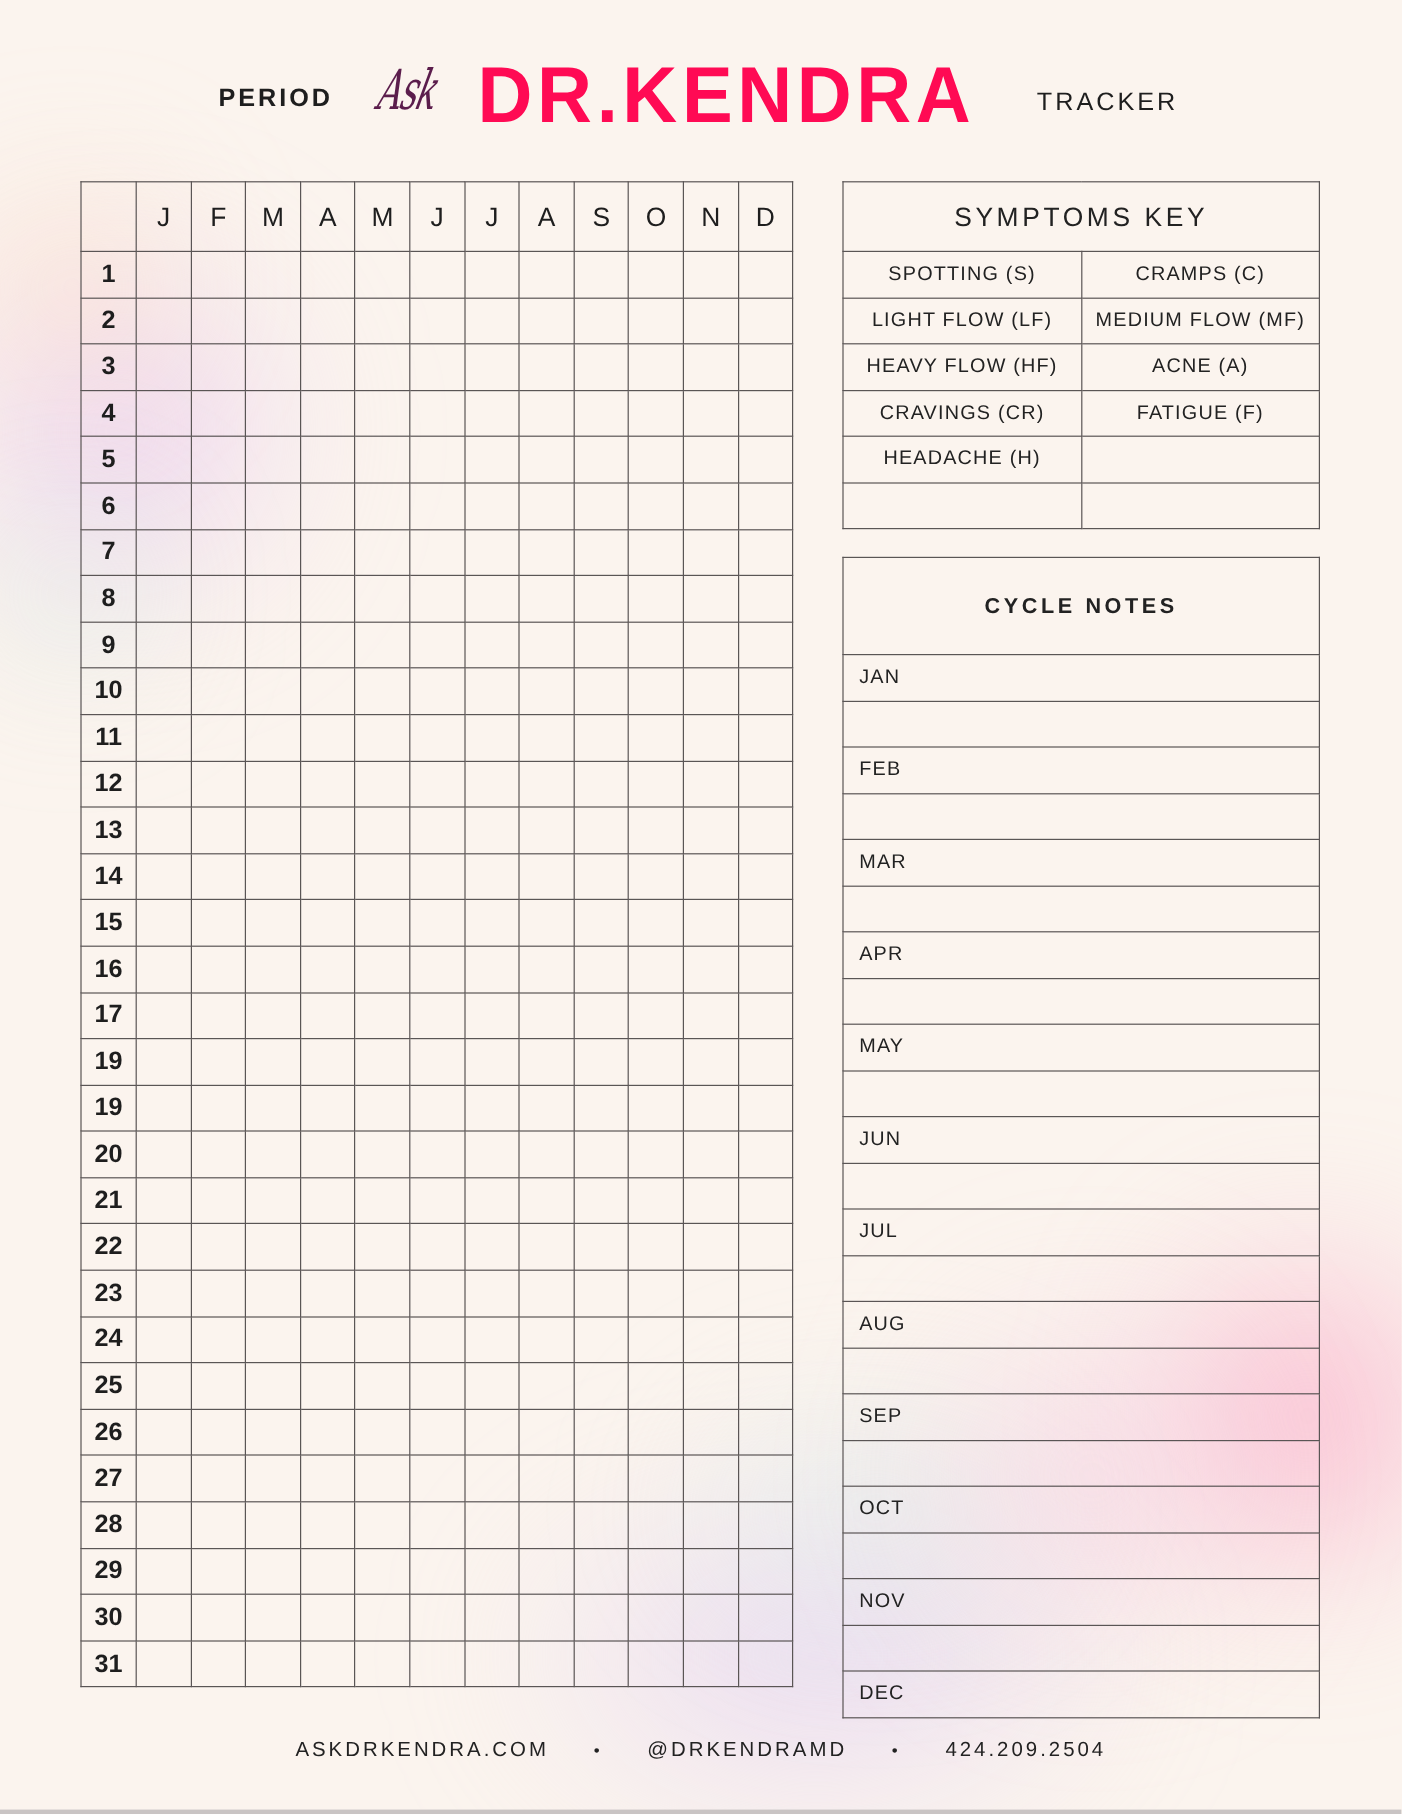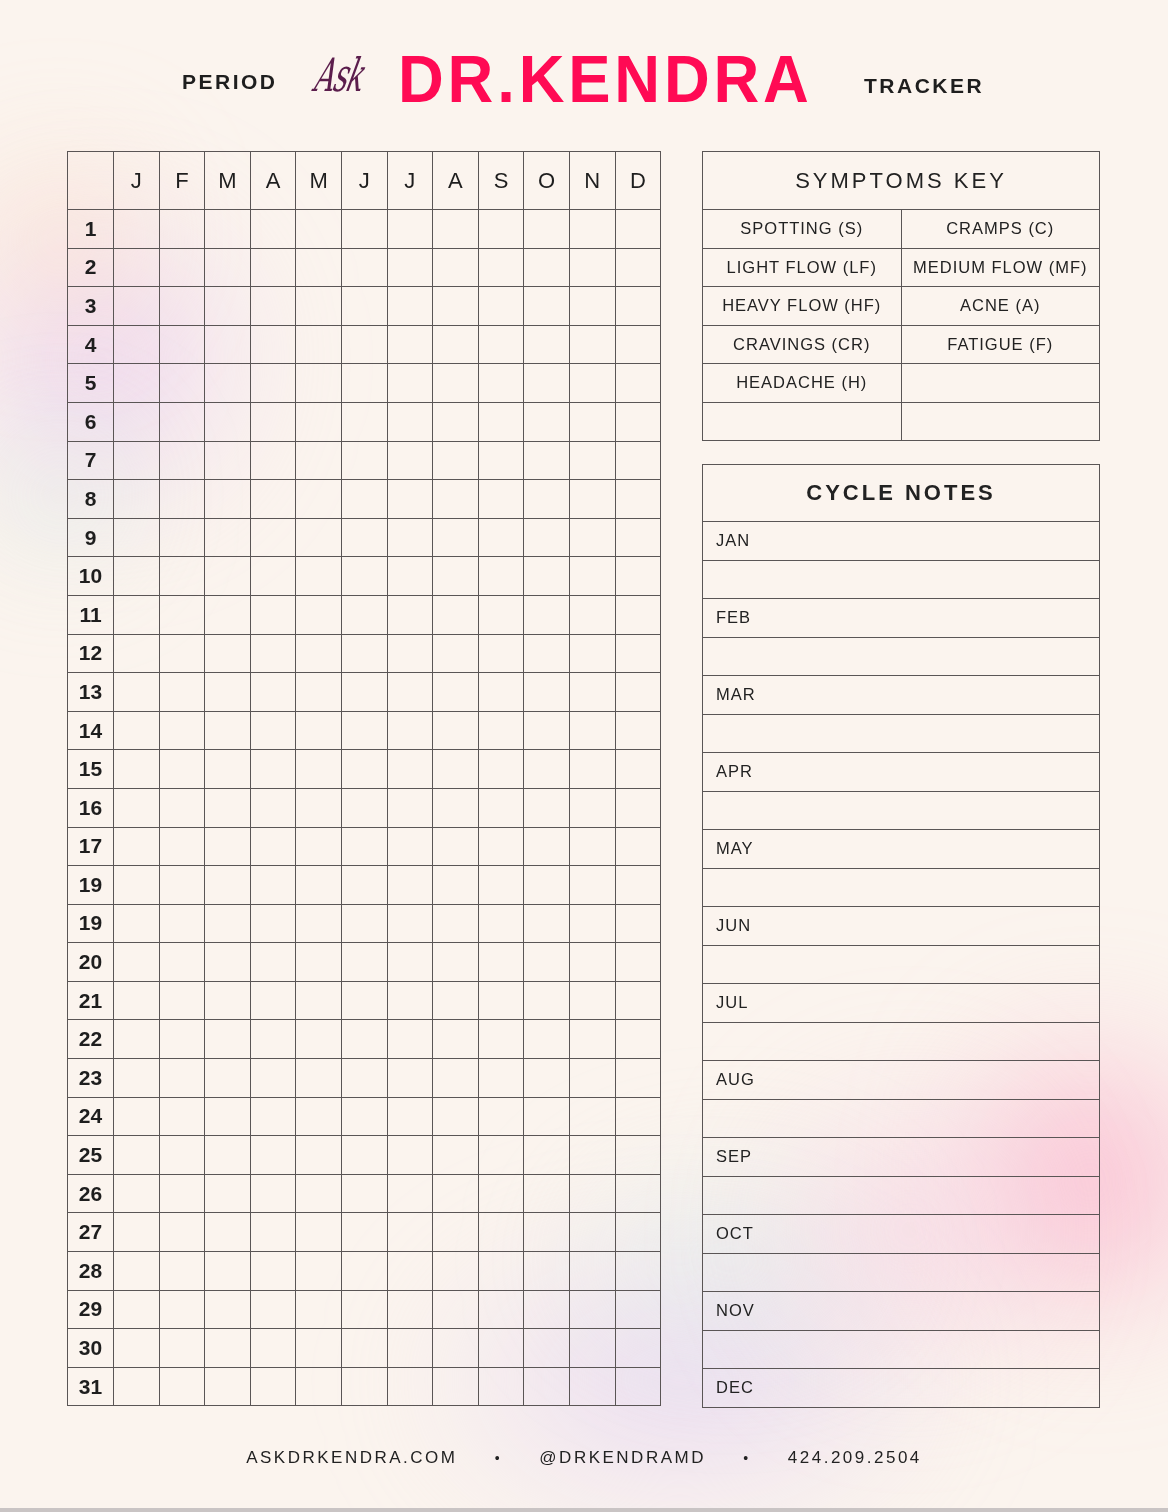--- a/index.html
+++ b/index.html
@@ -15,38 +15,38 @@
   .b3 { left:-30px; top:420px; width:180px; height:150px; background:radial-gradient(circle, rgba(200,235,225,0.6), rgba(200,235,225,0) 70%); }
   .b4 { left:960px; top:970px; width:260px; height:420px; background:radial-gradient(circle, rgba(250,170,200,0.85), rgba(250,170,200,0) 70%); }
   .b5 { left:400px; top:1220px; width:560px; height:320px; background:radial-gradient(ellipse, rgba(228,212,242,0.85), rgba(228,212,242,0) 70%); }
   .b6 { left:540px; top:1150px; width:380px; height:220px; background:radial-gradient(ellipse, rgba(215,235,235,0.6), rgba(215,235,235,0) 70%); }
   .b7 { left:740px; top:1060px; width:340px; height:340px; background:radial-gradient(circle, rgba(245,200,225,0.6), rgba(245,200,225,0) 70%); }
 
   .header { position:absolute; left:0; top:40px; width:1168px; height:90px; }
   .hdr-period { position:absolute; left:182px; top:30px; font-size:21px; font-weight:bold; letter-spacing:2.5px; color:#1e1e1e; }
   .hdr-ask { position:absolute; left:324px; top:8px; font-family:"DejaVu Serif", serif; font-style:italic; font-size:46px; color:#5b1d4c; transform:skewX(-14deg) scaleX(0.6); transform-origin:left top; letter-spacing:-2px; }
   .hdr-brand { position:absolute; left:398px; top:6px; font-size:66px; font-weight:bold; letter-spacing:4px; color:#ff0a54; transform:scaleX(0.96); transform-origin:left top; line-height:1; }
-  .hdr-tracker { position:absolute; left:864px; top:34px; font-size:21px; font-weight:bold; letter-spacing:2.5px; color:#1e1e1e; }
+  .hdr-tracker { position:absolute; left:864px; top:34px; font-size:21px; font-weight:normal; letter-spacing:2.5px; color:#1e1e1e; }
 
   table { border-collapse:collapse; }
   .grid { position:absolute; left:67px; top:151px; }
   .grid td, .grid th { border:1.5px solid #5a5555; padding:0; text-align:center; }
   .grid th { height:57px; font-size:22px; font-weight:normal; color:#1e1e1e; }
   .grid td { height:37.6px; }
   .grid .daynum { font-size:21px; font-weight:bold; color:#1e1e1e; width:45px; }
   .grid .mcol { width:44.6px; }
   .grid .corner { width:45px; }
 
   .keybox { position:absolute; left:702px; top:151px; width:398px; }
   .keybox td { border:1.5px solid #5a5555; text-align:center; font-size:16.5px; letter-spacing:1px; color:#222; height:37.5px; padding:0; width:50%; }
   .keybox .ttl { height:57px; font-size:22px; font-weight:normal; letter-spacing:3px; }
 
   .notes { position:absolute; left:702px; top:464px; width:398px; }
   .notes td { border:1.5px solid #5a5555; font-size:16.5px; letter-spacing:1px; color:#222; height:37.5px; padding:0 0 0 13px; text-align:left; }
-  .notes .ttl { height:56px; font-size:22px; font-weight:bold; letter-spacing:3px; text-align:center; padding:0; }
+  .notes .ttl { height:56px; font-size:18px; font-weight:bold; letter-spacing:3px; text-align:center; padding:12px; }
 
   .footer { position:absolute; left:0; top:1448px; width:1168px; text-align:center; font-size:17px; letter-spacing:2.5px; color:#222; }
   .footer span { display:inline-block; }
   .footer .dot { margin:0 30px; font-size:14px; }
   .bottom-bar { position:absolute; left:0; top:1508px; width:1168px; height:4px; background:#c9c4c4; }
 </style>
 </head>
 <body>
 
 <div class="blob b1"></div>

